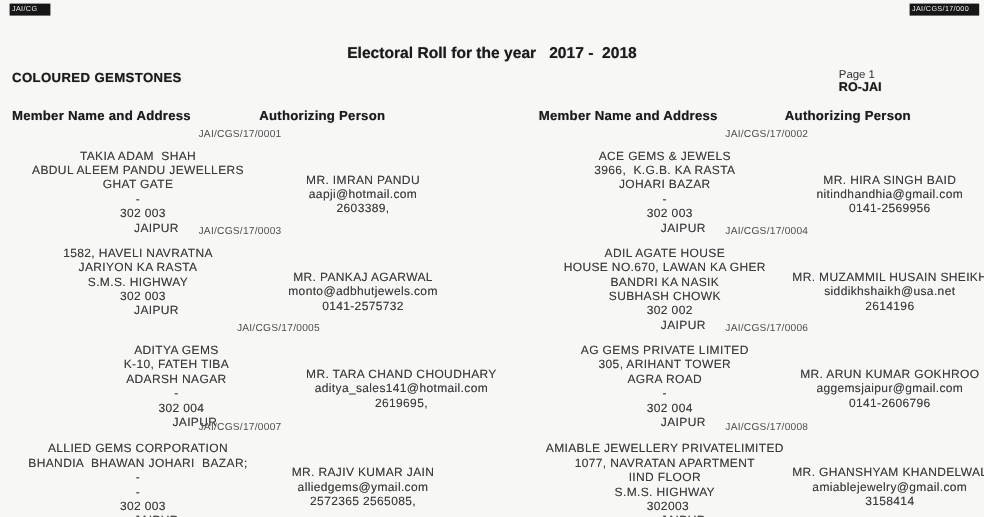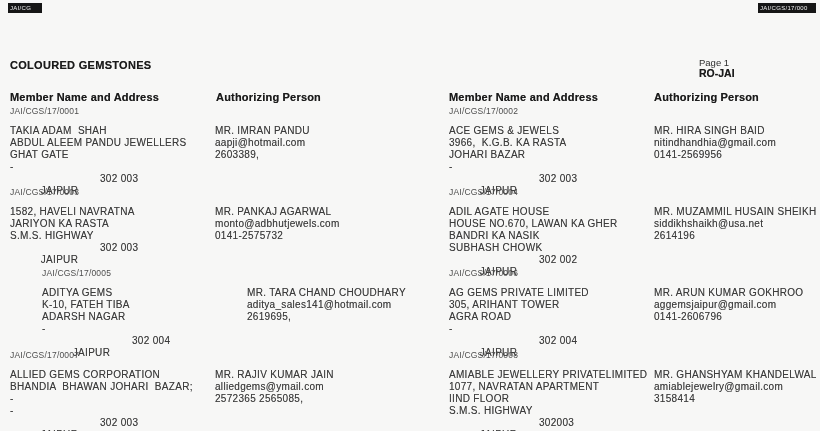--- a/index.html
+++ b/index.html
@@ -57,40 +57,42 @@
   .colhead.m1{left:10px;}
   .colhead.a1{left:216px;}
   .colhead.m2{left:449px;}
   .colhead.a2{left:654px;}
 
   .entry{
     position:absolute;width:380px;
     font-size:10px;line-height:12px;
     letter-spacing:.3px;color:#3c3c3c;
     text-shadow:0 0 .5px rgba(70,70,70,.55);
+    text-align:center;
   }
   .eid{
     font-size:8.5px;line-height:10px;color:#4e4e4e;
     margin-bottom:9px;letter-spacing:.2px;white-space:pre;
     text-shadow:none;
   }
   .member{position:relative;width:210px;}
   .mline{height:12px;white-space:pre;overflow:visible;}
   .cityline{position:relative;}
   .pin{position:absolute;left:90px;top:0;white-space:pre;}
-  .auth{position:absolute;left:205px;top:19px;width:175px;}
+  .auth{position:absolute;left:205px;top:39px;width:175px;}
 </style>
 </head>
 <body>
 
 <div class="page">
 
   <div class="corner-mark left">JAI/CG</div>
   <div class="corner-mark right">JAI/CGS/17/000</div>
 
+  <div class="title">Electoral Roll for the year   2017 -  2018</div>
 
   <div class="category">COLOURED GEMSTONES</div>
 
   <div class="pageinfo">
     <div>Page 1</div>
     <div class="ro">RO-JAI</div>
   </div>
 
   <div class="colhead m1">Member Name and Address</div>
   <div class="colhead a1">Authorizing Person</div>

